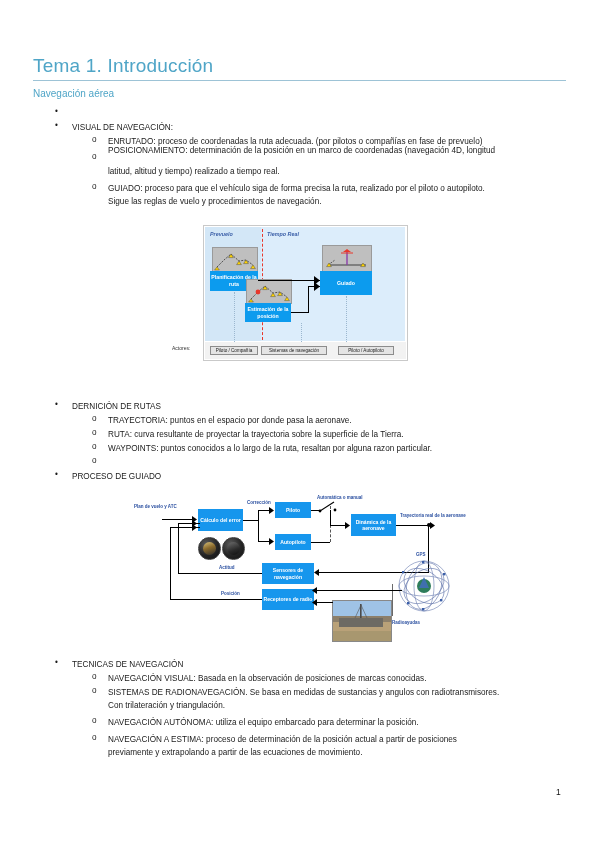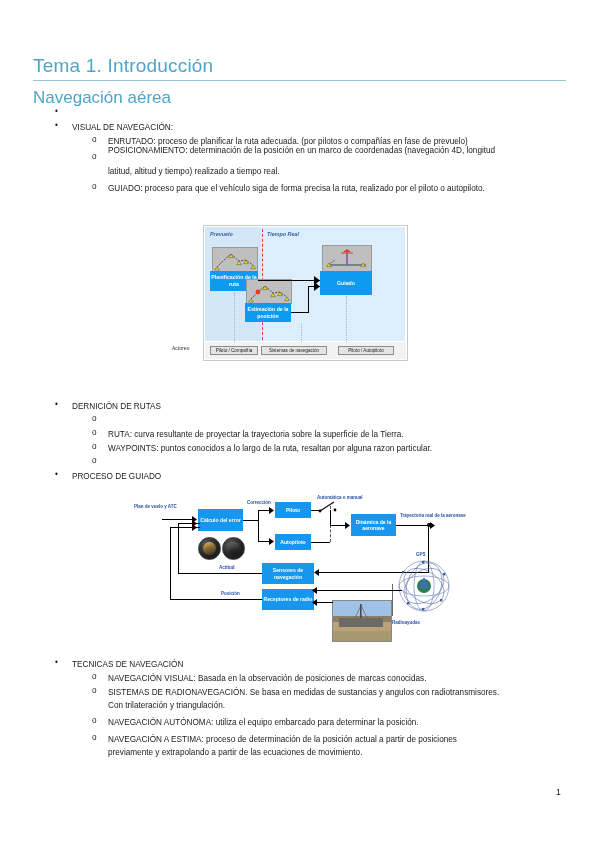--- a/index.html
+++ b/index.html
@@ -34,21 +34,21 @@
     left: 33px;
     top: 80px;
     width: 533px;
     height: 1px;
     background: #9DC3D6;
   }
   .section-title {
     position: absolute;
     left: 33px;
     top: 88px;
-    font-size: 17px;
+    font-size: 10px;
     color: #4FA5C7;
     white-space: nowrap;
   }
   .bullet {
     position: absolute;
     font-size: 8.2px;
     color: #1a1a1a;
   }
   .b1 { left: 55px; }
   .b2 { left: 92px; }
@@ -231,28 +231,29 @@
   <div class="doc-title">Tema 1. Introducción</div>
   <div class="title-rule"></div>
   <div class="section-title">Navegación aérea</div>
 
   <div class="bullet b1" style="top:107px">•</div>
 
   <div class="bullet b1" style="top:121px">•</div>
   <div class="row txt1" style="top:121px">VISUAL DE NAVEGACIÓN:</div>
 
   <div class="bullet b2" style="top:135px">o</div>
-  <div class="row txt2" style="top:135px">ENRUTADO: proceso de planificar la ruta adecuada. (por pilotos o compañías en fase de prevuelo)</div>
+  <div class="row txt2" style="top:135px">ENRUTADO: proceso de coordenadas la ruta adecuada. (por pilotos o compañías en fase de prevuelo)</div>
 
   <div class="bullet b2" style="top:152px">o</div>
   <div class="row txt2" style="top:144px">POSICIONAMIENTO: determinación de la posición en un marco de coordenadas (navegación 4D, longitud</div>
   <div class="row txt2" style="top:165px">latitud, altitud y tiempo) realizado a tiempo real.</div>
 
   <div class="bullet b2" style="top:182px">o</div>
   <div class="row txt2" style="top:182px">GUIADO: proceso para que el vehículo siga de forma precisa la ruta, realizado por el piloto o autopiloto.</div>
+  <div class="row txt2" style="top:195px">Sigue las reglas de vuelo y procedimientos de navegación.</div>
 
   <div id="diagram1">
     <div class="d1-prevuelo-band"></div>
     <div class="d1-real-band"></div>
     <div class="d1-divider"></div>
 
     <div class="d1-lbl" style="left:6px; top:5px;">Prevuelo</div>
     <div class="d1-lbl" style="left:63px; top:5px;">Tiempo Real</div>
 
     <div class="d1-thumb" style="left:8px; top:21px; width:44px; height:23px;">
@@ -313,20 +314,21 @@
     <div class="d1-actor" style="left:6px; width:48px;">Piloto / Compañía</div>
     <div class="d1-actor" style="left:57px; width:66px;">Sistemas de navegación</div>
     <div class="d1-actor" style="left:134px; width:56px;">Piloto / Autopiloto</div>
   </div>
   <div class="d1-actores-cap">Actores:</div>
 
   <div class="bullet b1" style="top:400px">•</div>
   <div class="row txt1" style="top:400px">DERNICIÓN DE RUTAS</div>
 
   <div class="bullet b2" style="top:414px">o</div>
+  <div class="row txt2" style="top:414px">TRAYECTORIA:   puntos en el espacio por donde pasa la aeronave.</div>
 
   <div class="bullet b2" style="top:428px">o</div>
   <div class="row txt2" style="top:428px">RUTA: curva resultante de proyectar la trayectoria sobre la superficie de la Tierra.</div>
 
   <div class="bullet b2" style="top:442px">o</div>
   <div class="row txt2" style="top:442px">WAYPOINTS: puntos conocidos a lo largo de la ruta, resaltan por alguna razon particular.</div>
 
   <div class="bullet b2" style="top:456px">o</div>
 
   <div class="bullet b1" style="top:470px">•</div>

